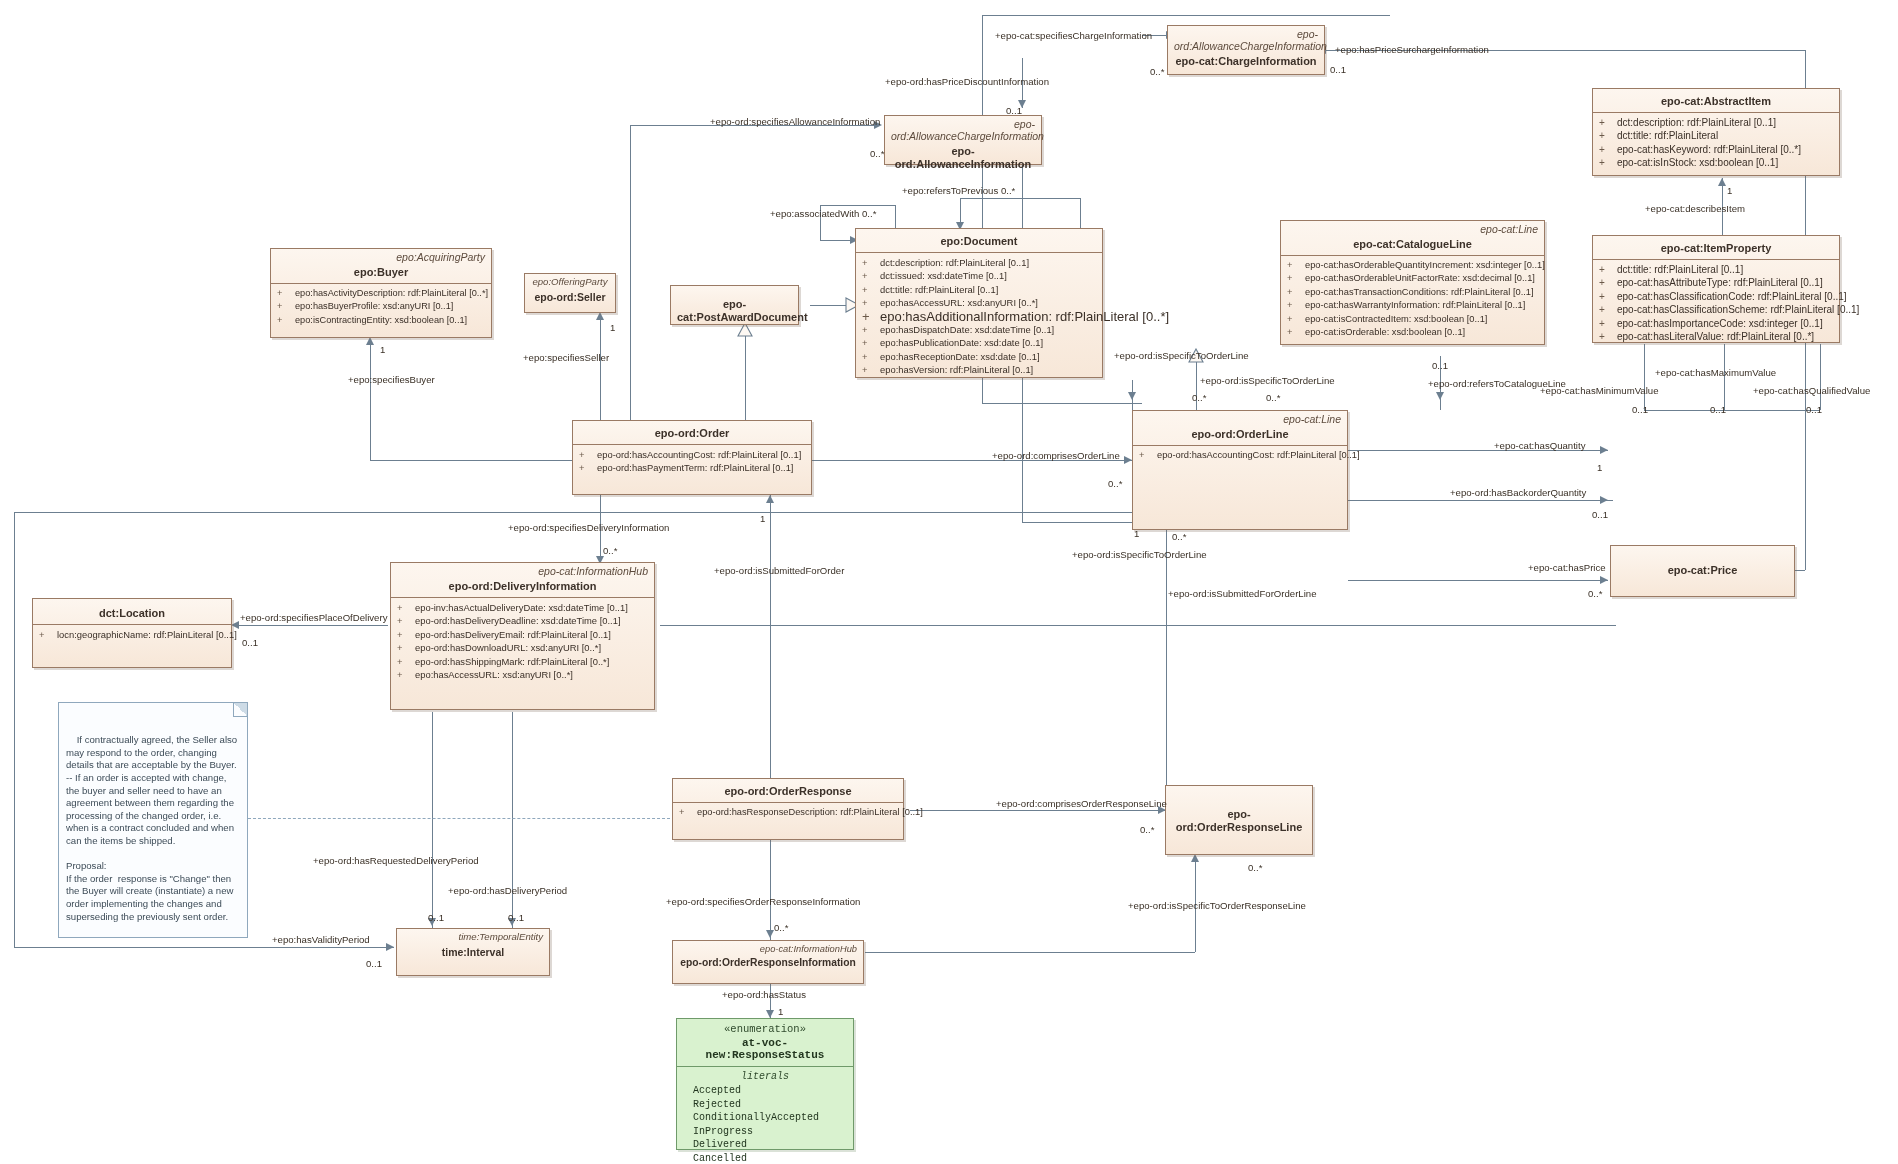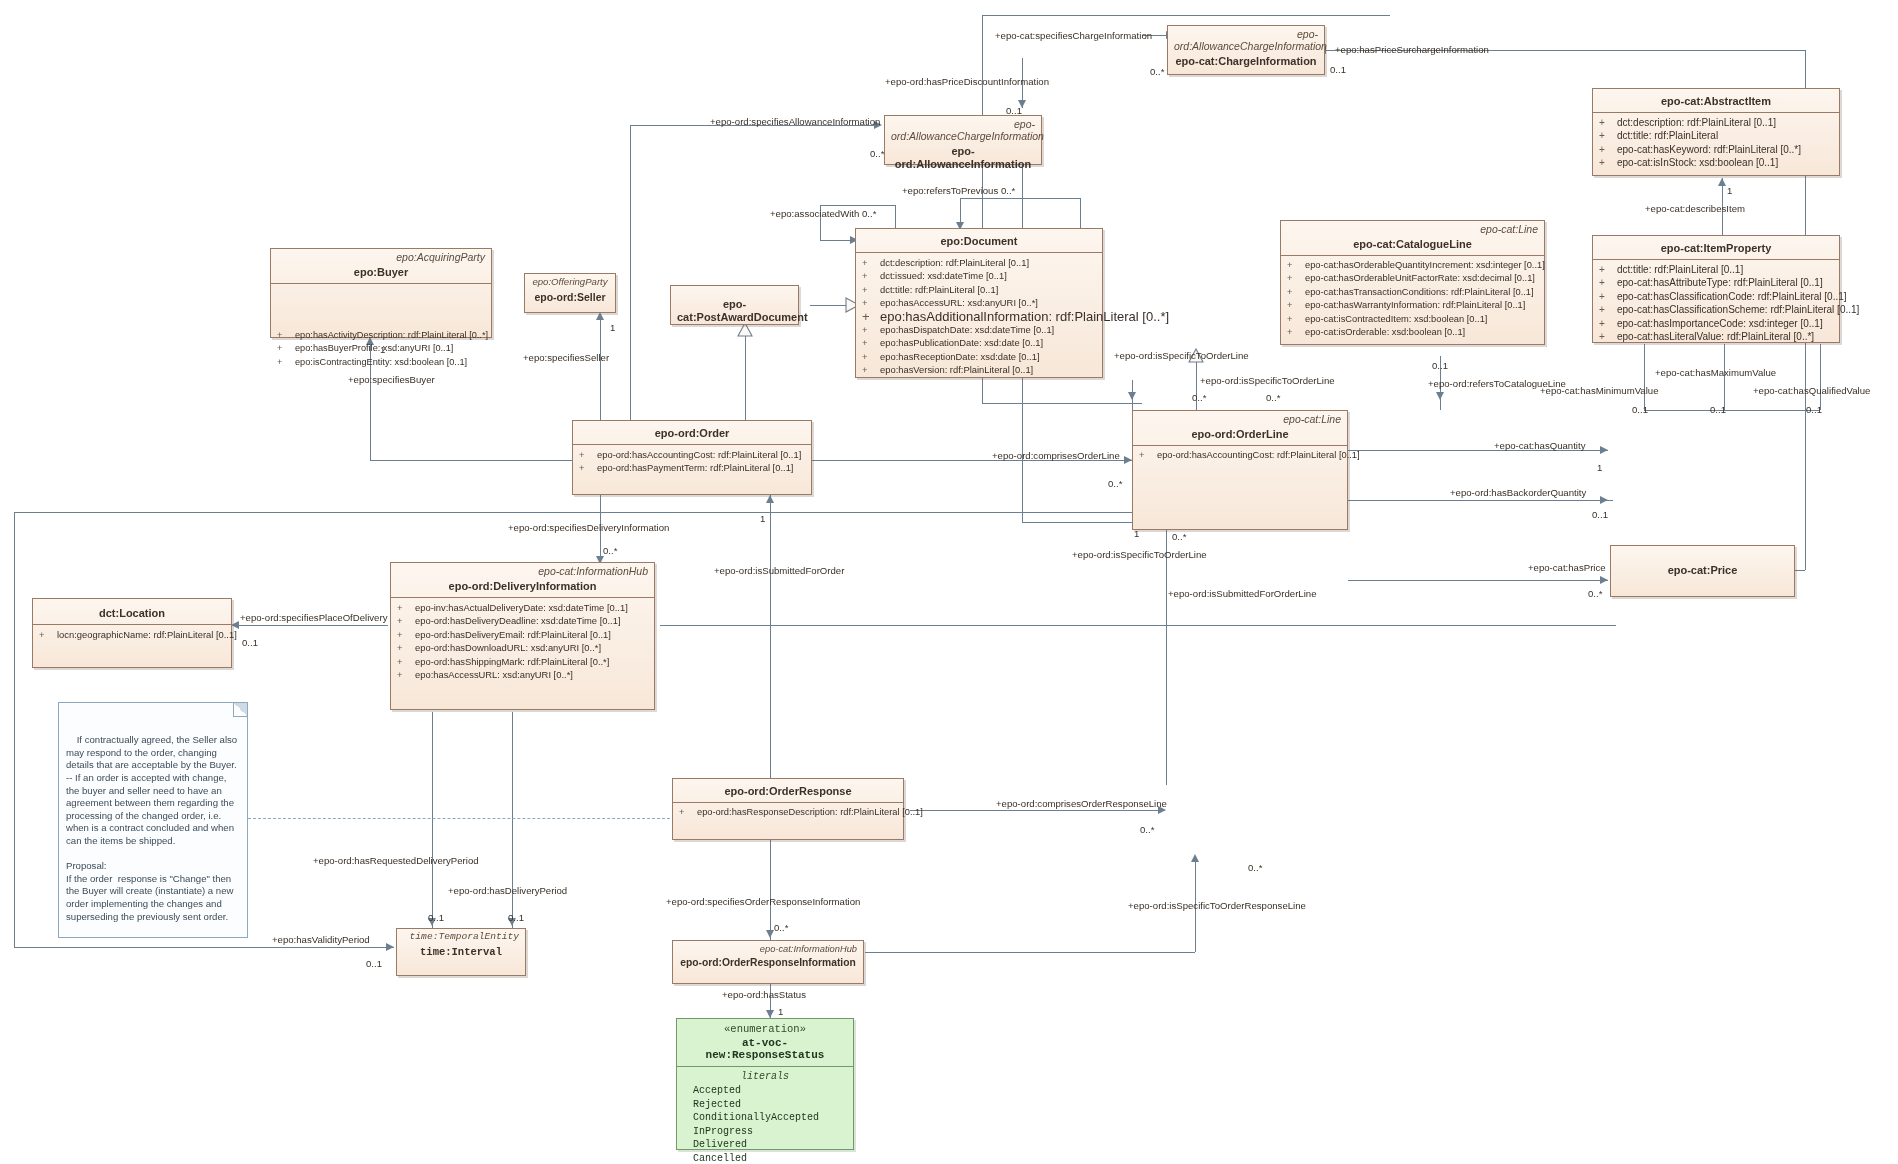--- a/index.html
+++ b/index.html
@@ -250,21 +250,21 @@
       <div class="attr" style="font-size:9.4px;"><span class="pl">+</span><span>epo:hasReceptionDate: xsd:date [0..1]</span></div>
       <div class="attr" style="font-size:9.4px;"><span class="pl">+</span><span>epo:hasVersion: rdf:PlainLiteral [0..1]</span></div>
     </div>
   </div>
 
   <div class="cls" style="left:270px;top:248px;width:222px;height:90px;">
     <div class="stereo">epo:AcquiringParty</div>
     <div class="cname">epo:Buyer</div>
     <div class="sep"></div>
     <div class="attrs">
-      <div class="attr" style="font-size:9.2px;margin-top:42px;"><span class="pl">+</span><span>epo:hasActivityDescription: rdf:PlainLiteral [0..*]</span></div>
+      <div class="attr" style="font-size:9.2px;"><span class="pl">+</span><span>epo:hasActivityDescription: rdf:PlainLiteral [0..*]</span></div>
       <div class="attr" style="font-size:9.2px;"><span class="pl">+</span><span>epo:hasBuyerProfile: xsd:anyURI [0..1]</span></div>
       <div class="attr" style="font-size:9.2px;"><span class="pl">+</span><span>epo:isContractingEntity: xsd:boolean [0..1]</span></div>
     </div>
   </div>
 
   <div class="cls noattr" style="left:524px;top:273px;width:92px;height:40px;">
     <div class="stereo" style="text-align:center;font-size:9.6px;">epo:OfferingParty</div>
     <div class="cname" style="font-size:10.5px;">epo-ord:Seller</div>
   </div>
 
@@ -310,33 +310,36 @@
   </div>
 
   <div class="cls" style="left:32px;top:598px;width:200px;height:70px;">
     <div class="cname" style="padding-top:8px;">dct:Location</div>
     <div class="sep"></div>
     <div class="attrs">
       <div class="attr" style="font-size:9.4px;"><span class="pl">+</span><span>locn:geographicName: rdf:PlainLiteral [0..1]</span></div>
     </div>
   </div>
 
-  <div class="cls noattr" style="left:396px;top:928px;width:130px;height:48px;font-family:Liberation Mono, monospace;">
+  <div class="cls noattr" style="left:396px;top:928px;width:154px;height:48px;">
     <div class="stereo" style="font-size:9.6px;">time:TemporalEntity</div>
     <div class="cname" style="font-size:10.5px;">time:Interval</div>
   </div>
 
   <div class="cls" style="left:672px;top:778px;width:232px;height:62px;">
     <div class="cname" style="padding-top:6px;">epo-ord:OrderResponse</div>
     <div class="sep"></div>
     <div class="attrs">
       <div class="attr" style="font-size:9.3px;"><span class="pl">+</span><span>epo-ord:hasResponseDescription: rdf:PlainLiteral [0..1]</span></div>
     </div>
   </div>
 
+  <div class="cls noattr" style="left:1165px;top:785px;width:148px;height:70px;">
+    <div class="cname" style="padding-top:22px;">epo-ord:OrderResponseLine</div>
+  </div>
 
   <div class="cls noattr" style="left:672px;top:940px;width:192px;height:44px;">
     <div class="stereo" style="font-size:9.3px;">epo-cat:InformationHub</div>
     <div class="cname" style="font-size:10.3px;padding-top:1px;">epo-ord:OrderResponseInformation</div>
   </div>
 
   <div class="enum" style="left:676px;top:1018px;width:178px;height:132px;font-family:Liberation Mono, monospace;">
     <div class="stereo">«enumeration»</div>
     <div class="cname">at-voc-new:ResponseStatus</div>
     <div class="sep"></div>

